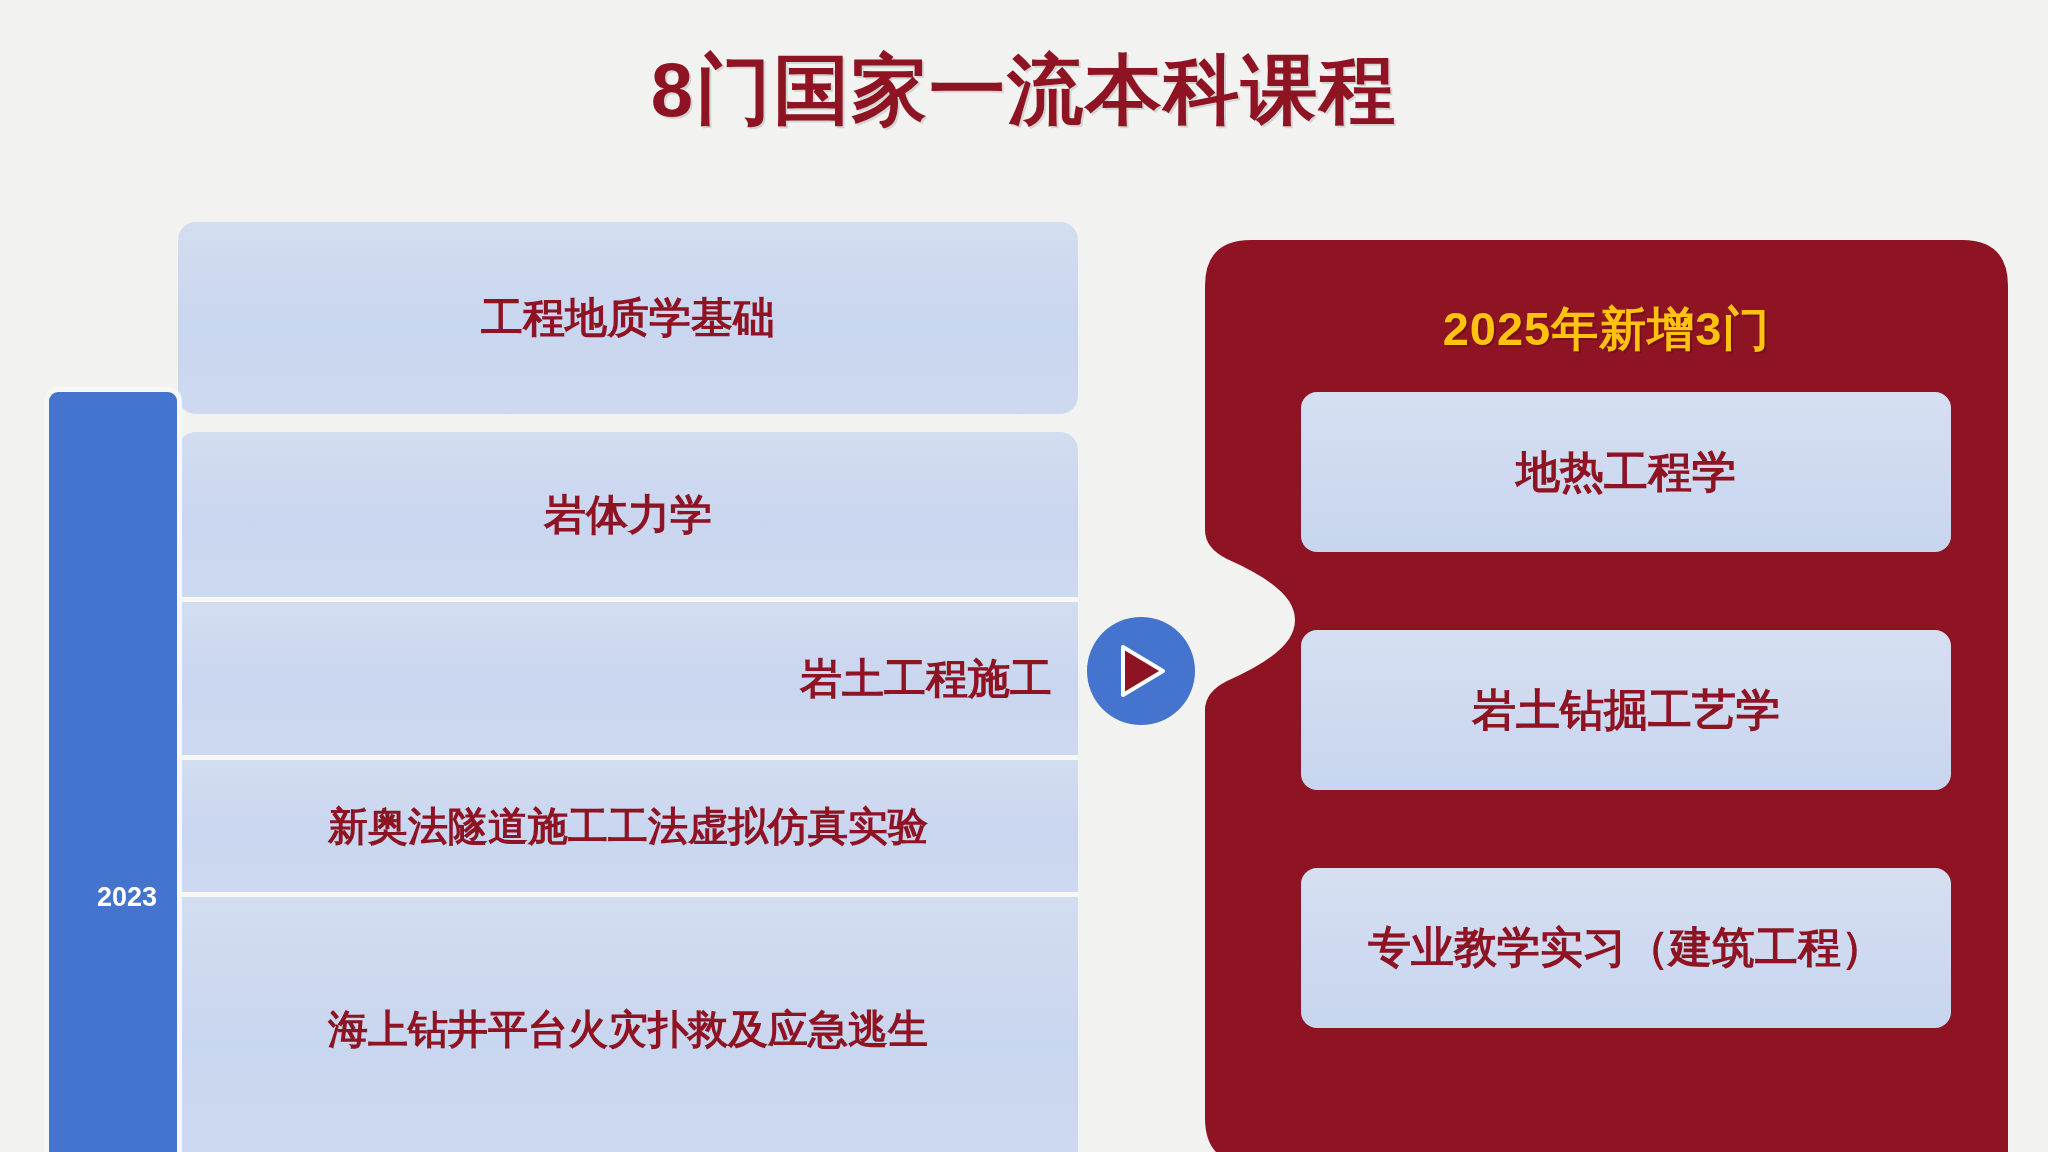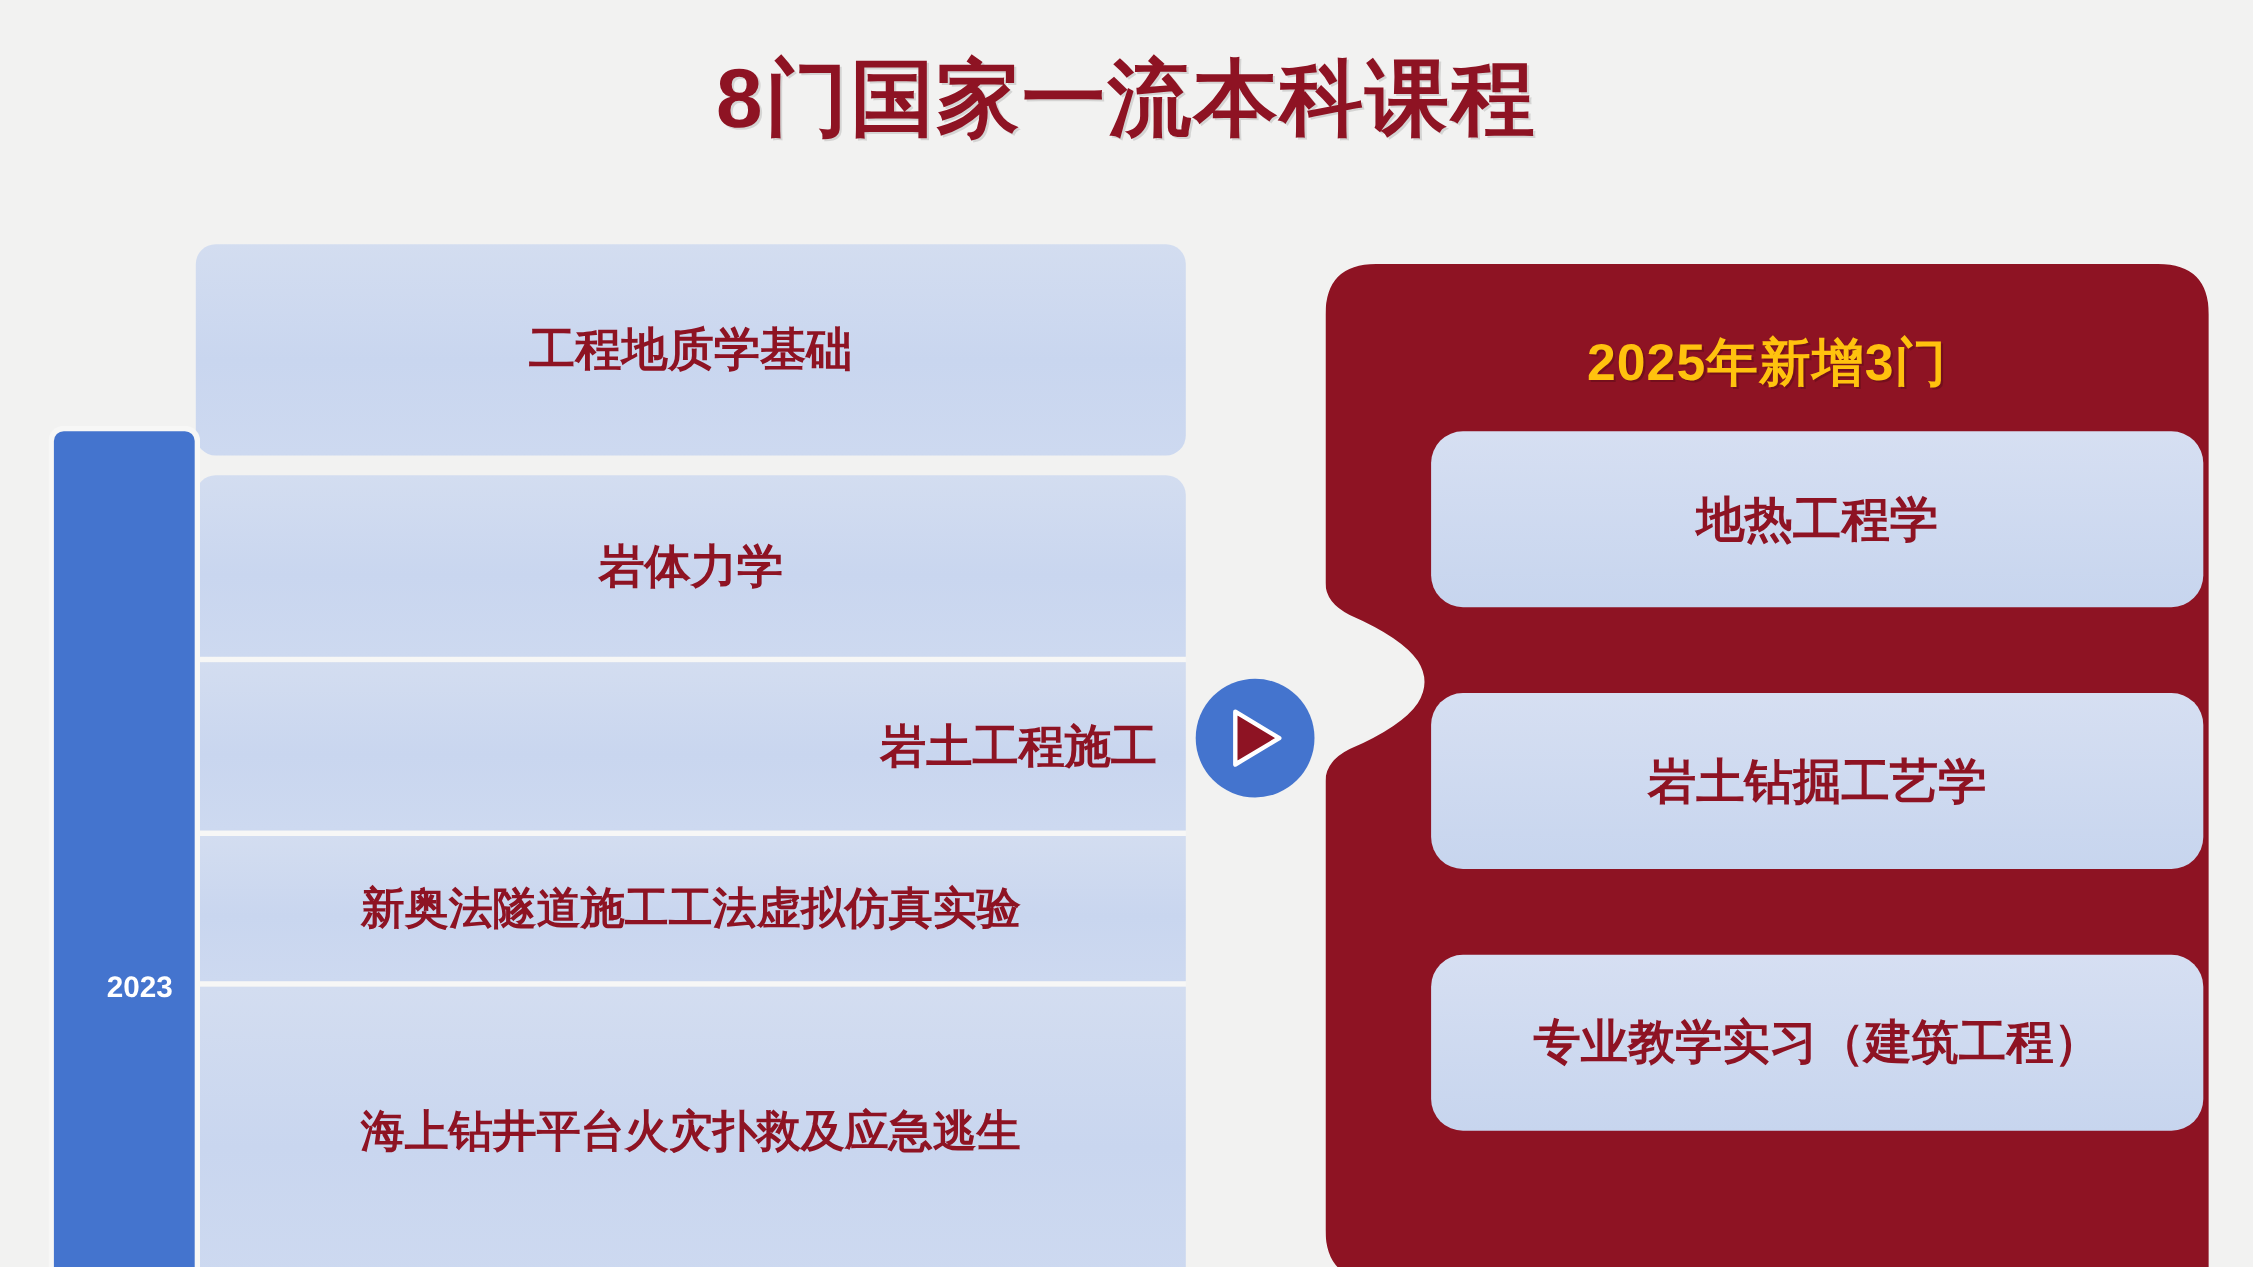--- a/index.html
+++ b/index.html
@@ -95,24 +95,24 @@
   }
   .panel-title{
     position:absolute;left:0;top:58px;width:803px;
     text-align:center;
     color:#FFC20E;
     font-size:47px;font-weight:bold;
     letter-spacing:1px;
     text-shadow:2px 2px 0 rgba(0,0,0,.18);
   }
   .rcard{
-    position:absolute;left:96px;width:702px;
+    position:absolute;left:96px;width:650px;
     background:linear-gradient(180deg,#D6DFF2 0%,#C7D5EE 100%);
     color:#8E1323;font-weight:bold;
-    border-radius:29px;
+    border-radius:16px;
     display:flex;align-items:center;justify-content:center;
     text-align:center;
     box-sizing:border-box;padding:0 6px;
   }
   .rcard.r0{top:152px;height:160px;font-size:44px;}
   .rcard.r1{top:390px;height:160px;font-size:44px;}
   .rcard.r2{top:628px;height:160px;font-size:43px;}
 </style>
 </head>
 <body>

